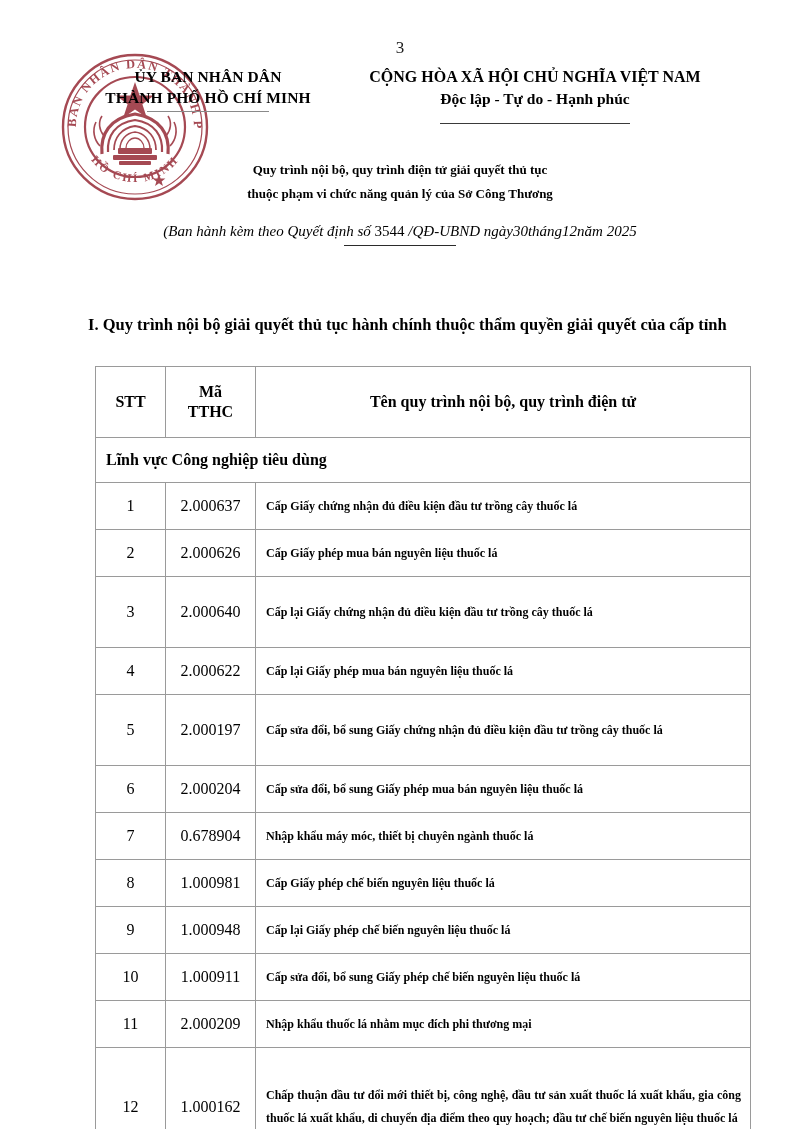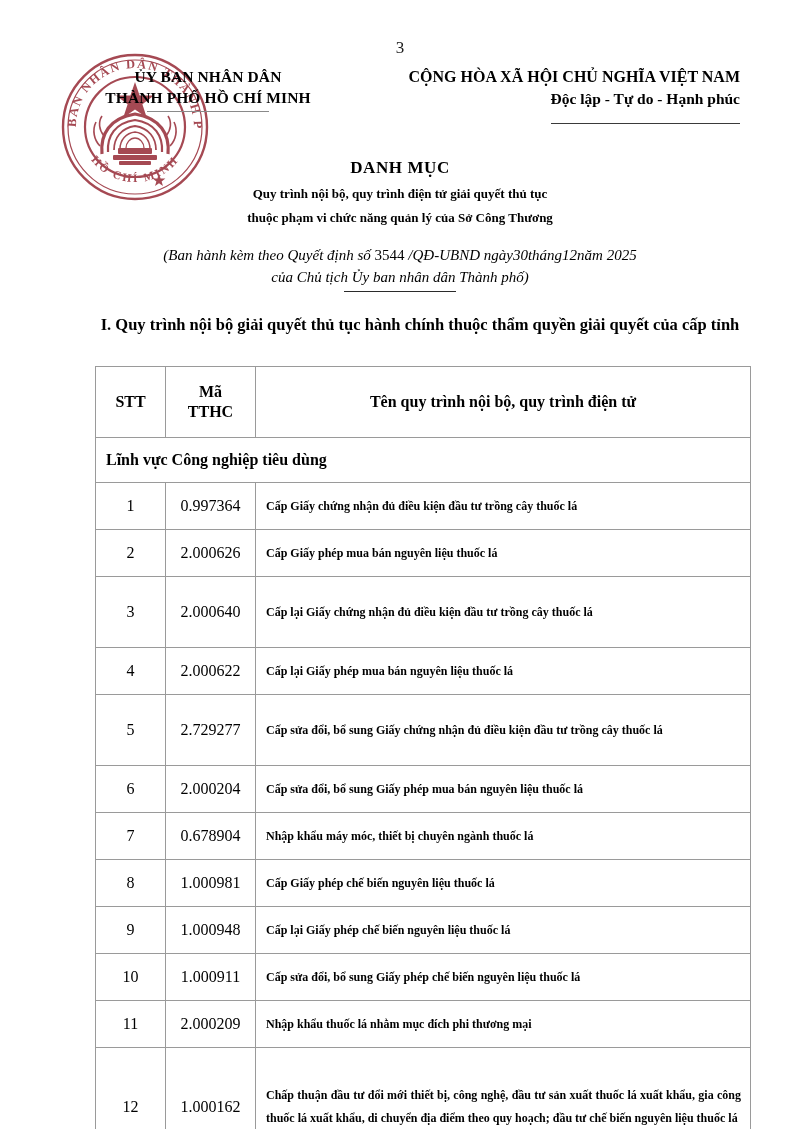--- a/index.html
+++ b/index.html
@@ -51,21 +51,21 @@
     width: 122px;
     height: 1px;
     background: #8a8a8a;
     margin: 3px auto 0 auto;
   }
   .header-right {
     position: absolute;
     left: 330px;
     top: 0;
     width: 410px;
-    text-align: right;
+    text-align: center;
     font-weight: bold;
     font-size: 16px;
     line-height: 22px;
   }
   .header-right .sub {
     display: inline-block;
     border-bottom: 1.4px solid #3a3a3a;
     padding-bottom: 13px;
     font-size: 15.5px;
   }
@@ -118,21 +118,21 @@
 
   
   .section-heading {
     position: absolute;
     top: 313px;
     left: 88px;
     width: 664px;
     font-weight: bold;
     font-size: 16.5px;
     line-height: 23px;
-    text-align: center;
+    text-align: left;
   }
 
   
   .doc-table {
     position: absolute;
     top: 366px;
     left: 95px;
     width: 655px;
     border-collapse: collapse;
     table-layout: fixed;
@@ -237,32 +237,30 @@
     <div>THÀNH PHỐ HỒ CHÍ MINH</div>
     <div class="rule"></div>
   </div>
   <div class="header-right">
     <div>CỘNG HÒA XÃ HỘI CHỦ NGHĨA VIỆT NAM</div>
     <div><span class="sub">Độc lập - Tự do - Hạnh phúc</span></div>
   </div>
 </div>
 
 <div class="title-block">
-  <div class="title-main">DANH MỤC</div>
   <div class="title-lines">
     <div>Quy trình nội bộ, quy trình điện tử giải quyết thủ tục</div>
     <div>thuộc phạm vi chức năng quản lý của Sở Công Thương</div>
   </div>
   <div class="title-italic">
     <div>
       <span>(Ban hành kèm theo Quyết định số</span>
       <span class="upright">3544</span>
       <span>/QĐ-UBND ngày30tháng12năm 2025</span>
     </div>
-    <div>của Chủ tịch Ủy ban nhân dân Thành phố)</div>
   </div>
   <div class="title-rule"></div>
 </div>
 
 <div class="section-heading">I. Quy trình nội bộ giải quyết thủ tục hành chính thuộc thẩm quyền giải quyết của cấp tỉnh</div>
 
 <table class="doc-table">
   <colgroup>
     <col class="col-stt">
     <col class="col-ma">
@@ -277,41 +275,41 @@
       </th>
       <th>Tên quy trình nội bộ, quy trình điện tử</th>
     </tr>
   </thead>
   <tbody id="table-body">
     <tr class="group-row">
       <td colspan="3">Lĩnh vực Công nghiệp tiêu dùng</td>
     </tr>
   <tr class="r1">
         <td class="c-stt">1</td>
-        <td class="c-ma">0.997364</td>
+        <td class="c-ma">2.000637</td>
         <td class="c-ten">Cấp Giấy chứng nhận đủ điều kiện đầu tư trồng cây thuốc lá</td>
       </tr>
       <tr class="r1">
         <td class="c-stt">2</td>
         <td class="c-ma">2.000626</td>
         <td class="c-ten">Cấp Giấy phép mua bán nguyên liệu thuốc lá</td>
       </tr>
       <tr class="r2">
         <td class="c-stt">3</td>
         <td class="c-ma">2.000640</td>
         <td class="c-ten">Cấp lại Giấy chứng nhận đủ điều kiện đầu tư trồng cây thuốc lá</td>
       </tr>
       <tr class="r1">
         <td class="c-stt">4</td>
         <td class="c-ma">2.000622</td>
         <td class="c-ten">Cấp lại Giấy phép mua bán nguyên liệu thuốc lá</td>
       </tr>
       <tr class="r2">
         <td class="c-stt">5</td>
-        <td class="c-ma">2.729277</td>
+        <td class="c-ma">2.000197</td>
         <td class="c-ten">Cấp sửa đổi, bổ sung Giấy chứng nhận đủ điều kiện đầu tư trồng cây thuốc lá</td>
       </tr>
       <tr class="r1">
         <td class="c-stt">6</td>
         <td class="c-ma">2.000204</td>
         <td class="c-ten">Cấp sửa đổi, bổ sung Giấy phép mua bán nguyên liệu thuốc lá</td>
       </tr>
       <tr class="r1">
         <td class="c-stt">7</td>
         <td class="c-ma">0.678904</td>

